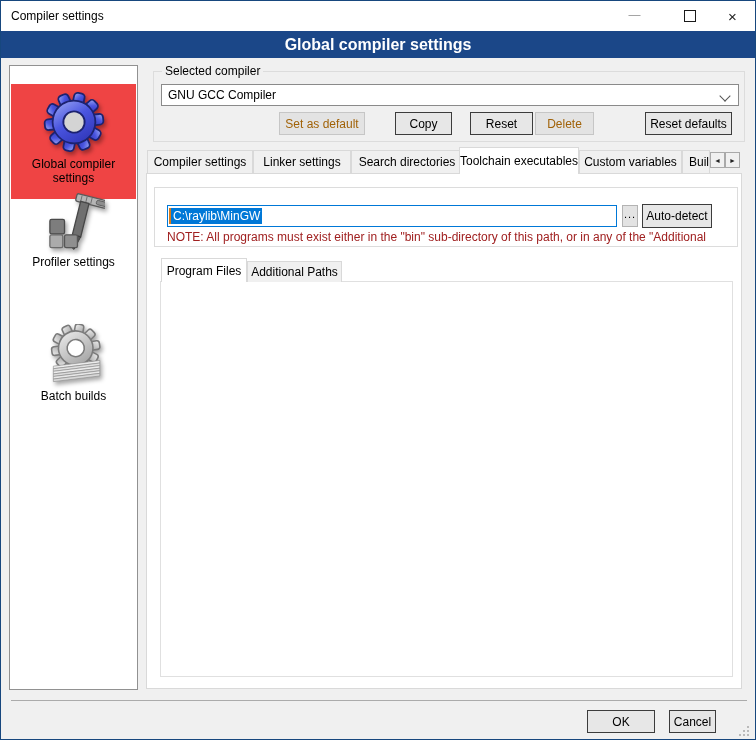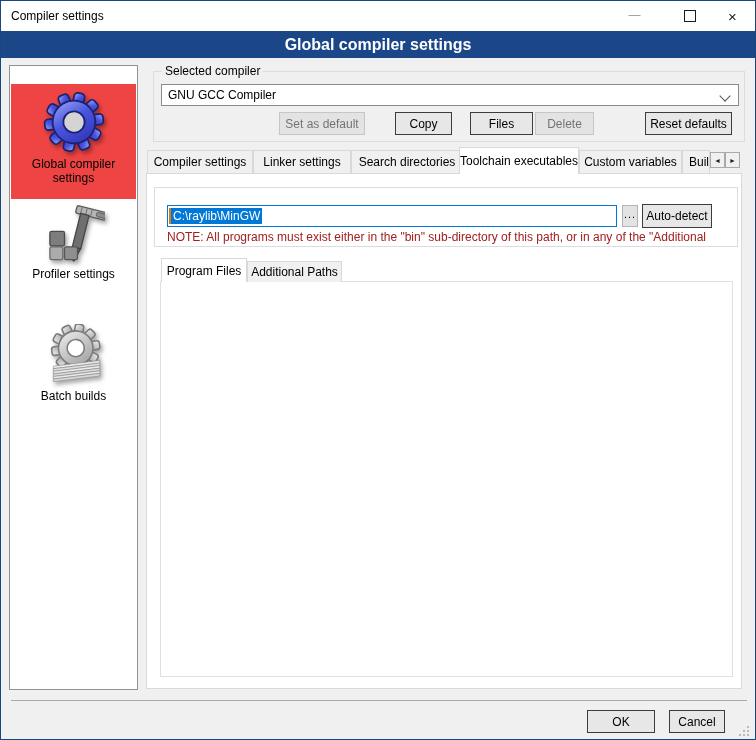--- a/index.html
+++ b/index.html
@@ -30,21 +30,21 @@
   .groupbox{border:1px solid #dcdcdc;}
   .grouplabel{height:14px;line-height:14px;padding:0 3px;font-size:12px;}
   .on-gray{background:#f0f0f0;}
   .on-white{background:#ffffff;}
 
   
   .combo{background:#fff;border:1px solid #8a8a8a;display:flex;align-items:center;padding-left:6px;}
   .combo-gray{background:#f2f2f2;}
   .chev{position:absolute;right:9px;top:7px;width:7px;height:7px;border-right:1px solid #555;border-bottom:1px solid #555;transform:rotate(45deg);}
   .btn{background:#e7e7e7;border:1px solid #3c3c3c;display:flex;align-items:center;justify-content:center;font-size:12px;cursor:default;}
-  .btn.disabled{color:#737373;border-color:#c6c6c6;background:#e3e3e3;}
+  .btn.disabled{color:#a16207;border-color:#c6c6c6;background:#e3e3e3;}
   .browse{background:#e3e3e3;border:1px solid #b3b3b3;display:flex;align-items:center;justify-content:center;font-size:11px;letter-spacing:1px;padding-bottom:4px;}
   .txt{border:1px solid #7a7a7a;background:#fff;font-family:"Liberation Sans",sans-serif;font-size:12px;padding:0 4px;outline:none;}
 
   
   .tab{top:149px;height:23px;background:#f0f0f0;border:1px solid #d9d9d9;border-bottom:none;
        display:flex;align-items:center;justify-content:center;overflow:hidden;white-space:nowrap;}
   .tab.active{top:146px;height:27px;background:#fff;z-index:6;text-align:right;}
   .tabarrow{top:151px;width:15px;height:16px;background:#f0f0f0;border:1px solid #a9a9a9;
             display:flex;align-items:center;justify-content:center;font-size:7px;color:#222;z-index:7;}
   .panel{left:145px;top:172px;width:596px;height:516px;background:#fff;border:1px solid #d9d9d9;z-index:1;}
@@ -111,21 +111,21 @@
           <circle r="24" fill="none"></circle>
           <circle r="12" fill="#d4d4d4"></circle>
         </g>
       </svg>
       <div class="lbl">
         <div>Global compiler</div>
         <div>settings</div>
       </div>
     </div>
 
-    <div class="abs side-item" style="top:132px;height:104px;">
+    <div class="abs side-item" style="top:120px;height:104px;">
       <svg class="icon-shadow" width="62" height="62" viewBox="-36 -36 72 72" style="margin-top:4px;">
         <g transform="rotate(14)">
           <rect x="-4" y="-32" width="36" height="9" rx="2" fill="#b5b5b5" stroke="#5a5a5a" stroke-width="1.5"></rect>
           <rect x="20" y="-30" width="14" height="5" rx="2" fill="#8d8d8d" stroke="#5a5a5a"></rect>
           <line x1="2" y1="-31" x2="2" y2="-24" stroke="#6a6a6a"></line>
           <line x1="8" y1="-31" x2="8" y2="-24" stroke="#6a6a6a"></line>
           <line x1="14" y1="-31" x2="14" y2="-24" stroke="#6a6a6a"></line>
           <rect x="2" y="-24" width="10" height="40" fill="#6f6f6f" stroke="#474747" stroke-width="1.5"></rect>
           <polygon points="2,16 12,16 8,32 0,28" fill="#555" stroke="#3c3c3c"></polygon>
         </g>
@@ -175,21 +175,21 @@
   <div class="abs groupbox" style="left:152px;top:70px;width:592px;height:71px;"></div>
   <div class="abs grouplabel on-gray" style="left:161px;top:63px;">Selected compiler</div>
 
   <div class="abs combo" style="left:160px;top:83px;width:578px;height:22px;">
     <span>GNU GCC Compiler</span>
     <span class="chev"></span>
   </div>
 
   <div class="abs btn disabled" style="left:278px;top:111px;width:86px;height:23px;">Set as default</div>
   <div class="abs btn" style="left:394px;top:111px;width:57px;height:23px;">Copy</div>
-  <div class="abs btn" style="left:469px;top:111px;width:63px;height:23px;">Files</div>
+  <div class="abs btn" style="left:469px;top:111px;width:63px;height:23px;">Reset</div>
   <div class="abs btn disabled" style="left:534px;top:111px;width:59px;height:23px;">Delete</div>
   <div class="abs btn" style="left:644px;top:111px;width:87px;height:23px;">Reset defaults</div>
 
   <div class="abs tab" style="left:146px;width:106px;">Compiler settings</div>
   <div class="abs tab" style="left:252px;width:98px;">Linker settings</div>
   <div class="abs tab" style="left:350px;width:112px;">Search directories</div>
   <div class="abs tab active" style="left:458px;width:120px;">Toolchain executables</div>
   <div class="abs tab" style="left:578px;width:103px;">Custom variables</div>
   <div class="abs tab" style="left:681px;width:28px;justify-content:flex-start;padding-left:6px;">Build</div>
   <div class="abs tabarrow" style="left:709px;">
@@ -240,21 +240,21 @@
   <div class="abs field-label" style="left:168px;top:443px;">Resource compiler:</div>
   <input class="abs txt" style="left: 284px; top: 443px; width: 420px; height: 21px;" value="windres.exe">
   <div class="abs browse" style="left:707px;top:443px;width:15px;height:21px;">...</div>
 
   <div class="abs field-label" style="left:168px;top:473px;">Make program:</div>
   <input class="abs txt" style="left: 284px; top: 473px; width: 420px; height: 21px;" value="mingw32-make.exe">
   <div class="abs browse" style="left:707px;top:473px;width:15px;height:21px;">...</div>
 
   <div class="abs divider"></div>
   <div class="abs btn" style="left:586px;top:709px;width:68px;height:23px;">OK</div>
-  <div class="abs btn" style="left:668px;top:709px;width:56px;height:23px;">Cancel</div>
+  <div class="abs btn" style="left:668px;top:709px;width:47px;height:23px;">Cancel</div>
   <svg class="abs" style="left:737px;top:724px;" width="12" height="12">
     <g fill="#a8a8a8">
       <circle cx="10" cy="2" r="1"></circle>
         <circle cx="10" cy="6" r="1"></circle>
         <circle cx="10" cy="10" r="1"></circle>
       <circle cx="6" cy="6" r="1"></circle>
         <circle cx="6" cy="10" r="1"></circle>
         <circle cx="2" cy="10" r="1"></circle>
     </g>
   </svg>

